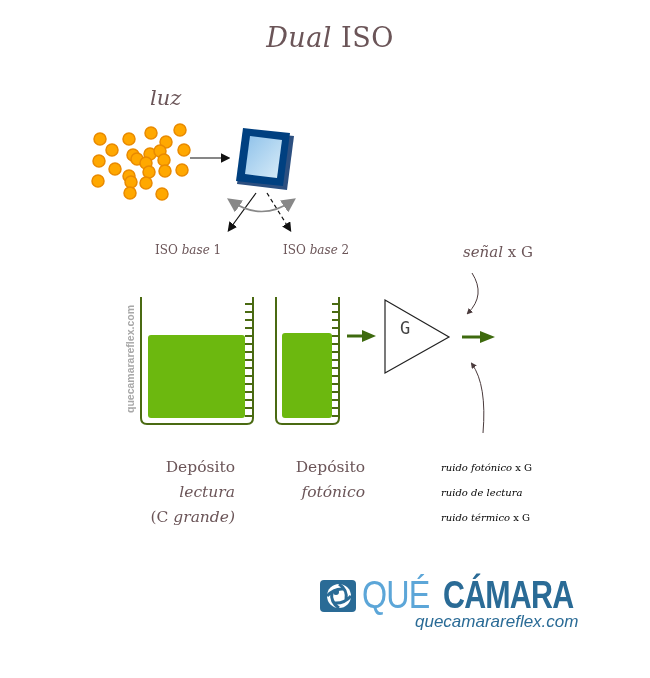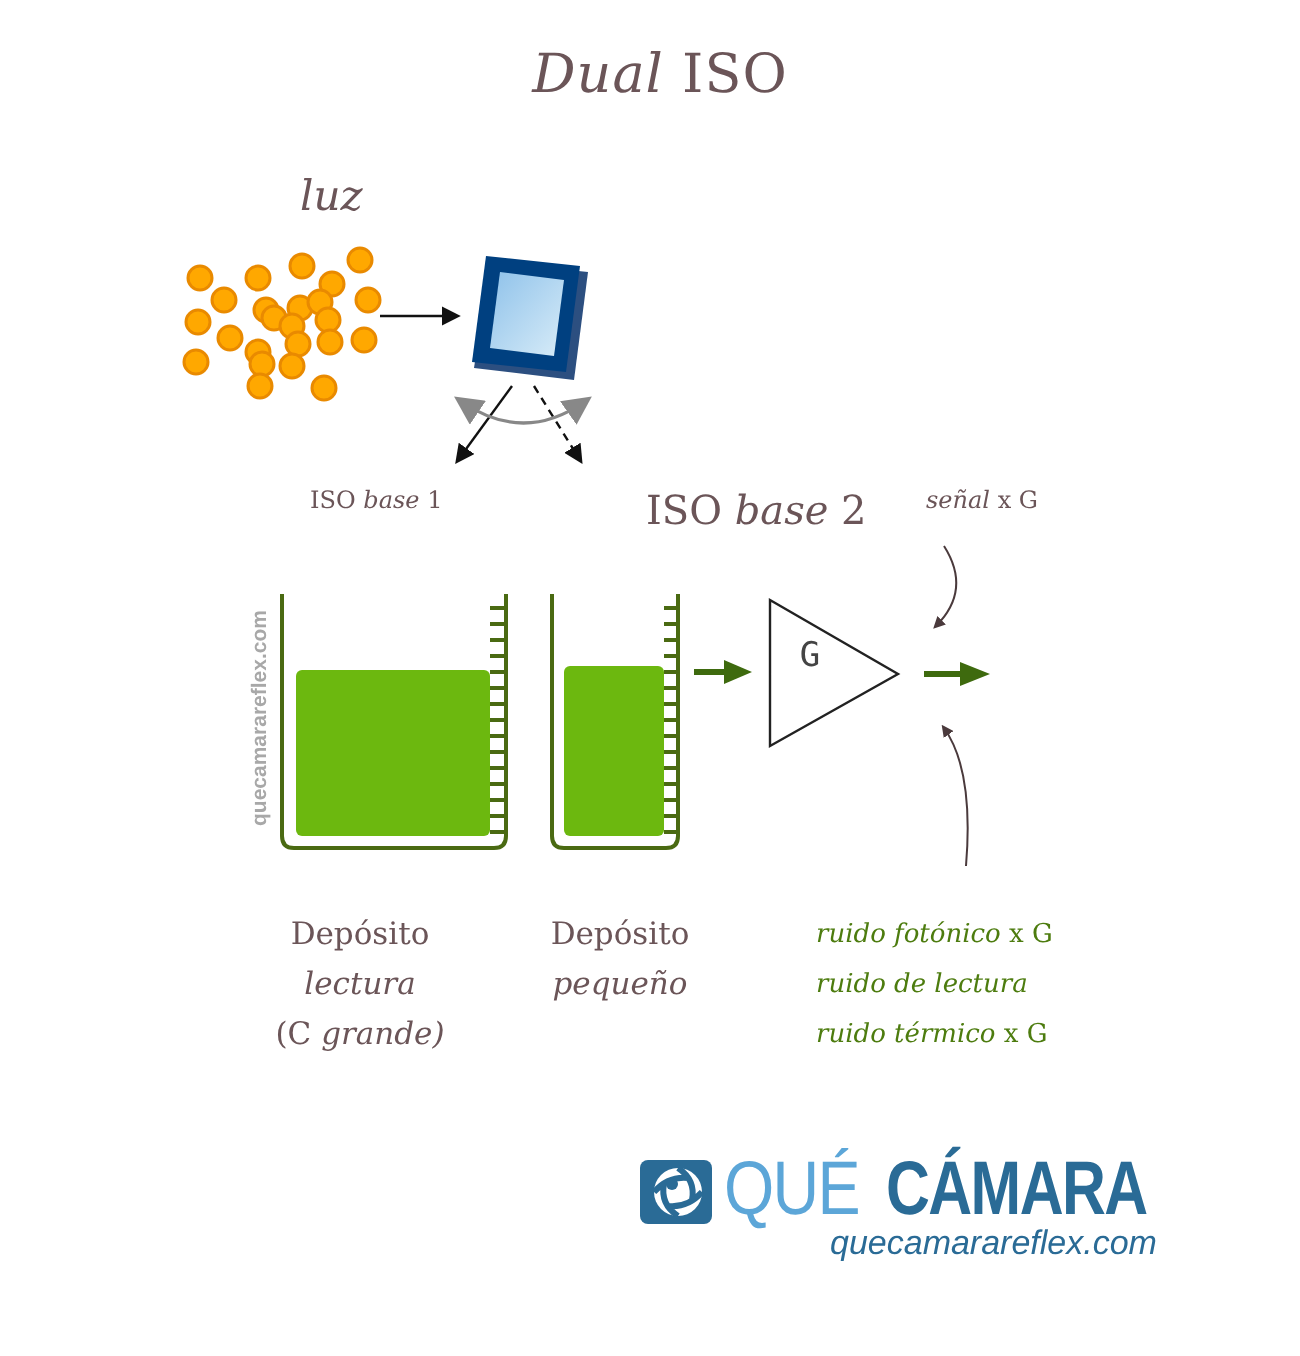--- a/index.html
+++ b/index.html
@@ -2,26 +2,26 @@
 <html><head>
 <meta charset="utf-8">
 <style>
   html, body { margin: 0; padding: 0; background: #ffffff; }
   body { width: 650px; height: 678px; position: relative; overflow: hidden; }
   .txt { position: absolute; color: #6b5558; font-family: "DejaVu Serif", "Liberation Serif", serif; white-space: nowrap; padding-left: 20px; }
   .it { font-style: italic; }
   #title { left: 0; width: 620px; top: 22px; text-align: center; font-size: 27px; letter-spacing: 0.5px; }
   #luz { left: 130px; top: 86px; font-size: 21px; text-align: center; }
   #iso1 { left: 135px; top: 243px; font-size: 12px; }
-  #iso2 { left: 263px; top: 243px; font-size: 20px; margin-left: 40px; }
-  #senal { left: 443px; top: 243px; font-size: 12px; }
-  .dep { position: absolute; text-align: center; font-family: "DejaVu Serif", "Liberation Serif", serif; font-style: italic; color: #6b5558; font-size: 15.5px; line-height: 25px; }
+  #iso2 { left: 263px; top: 243px; font-size: 12px; }
+  #senal { left: 443px; top: 243px; font-size: 15px; }
+  .dep { position: absolute; text-align: right; font-family: "DejaVu Serif", "Liberation Serif", serif; font-style: italic; color: #6b5558; font-size: 15.5px; line-height: 25px; }
   #dep1 { left: 125px; width: 110px; top: 455px; }
   #dep2 { left: 255px; width: 110px; top: 455px; }
-  #noise { position: absolute; left: 408px; top: 455px; font-family: "DejaVu Serif", "Liberation Serif", serif; font-style: italic; color: #4d7c0f; font-size: 13px; line-height: 25px; }
+  #noise { position: absolute; left: 441px; top: 455px; font-family: "DejaVu Serif", "Liberation Serif", serif; font-style: italic; color: #000000; font-size: 10px; line-height: 25px; }
   #watermark { position: absolute; left: 60px; top: 353px; width: 140px; transform: rotate(-90deg); transform-origin: center; font-family: "Liberation Sans", sans-serif; font-weight: bold; font-size: 10.5px; color: #a8a8a8; text-align: center; }
   #logo-que { position: absolute; left: 362px; top: 575px; font-family: "Liberation Sans", sans-serif; font-size: 38px; color: #5ca6d8; letter-spacing: -1px; line-height: 40px; transform: scaleX(0.85); transform-origin: left; }
   #logo-camara { position: absolute; left: 443px; top: 575px; font-family: "Liberation Sans", sans-serif; font-weight: bold; font-size: 38px; color: #2a6b96; letter-spacing: -1px; line-height: 40px; transform: scaleX(0.80); transform-origin: left; }
   #logo-url { position: absolute; left: 415px; top: 612px; font-family: "Liberation Sans", sans-serif; font-style: italic; font-size: 17px; color: #2a6b96; }
   svg { position: absolute; left: 0; top: 0; }
 </style>
 </head>
 <body>
 
 <svg width="650" height="678" viewBox="0 0 650 678">
@@ -163,21 +163,21 @@
 <div style="position:absolute;left:395px;top:318px;width:20px;text-align:center;font-family:'DejaVu Sans Mono','Liberation Mono',monospace;font-size:17px;color:#444;">G</div>
 
 <div id="dep1" class="dep">
   <div style="font-style:normal">Depósito</div>
   <div>lectura</div>
   <div><span style="font-style:normal">(C</span> <span>grande)</span></div>
 </div>
 
 <div id="dep2" class="dep">
   <div style="font-style:normal">Depósito</div>
-  <div>pequeño</div>
+  <div>fotónico</div>
 </div>
 
 <div id="noise">
   <div><span>ruido fotónico</span> <span style="font-style:normal">x G</span></div>
   <div><span>ruido de lectura</span> <span style="font-style:normal"></span></div>
   <div><span>ruido térmico</span> <span style="font-style:normal">x G</span></div>
 </div>
 
 <div id="logo-que">QUÉ</div>
 <div id="logo-camara">CÁMARA</div>

